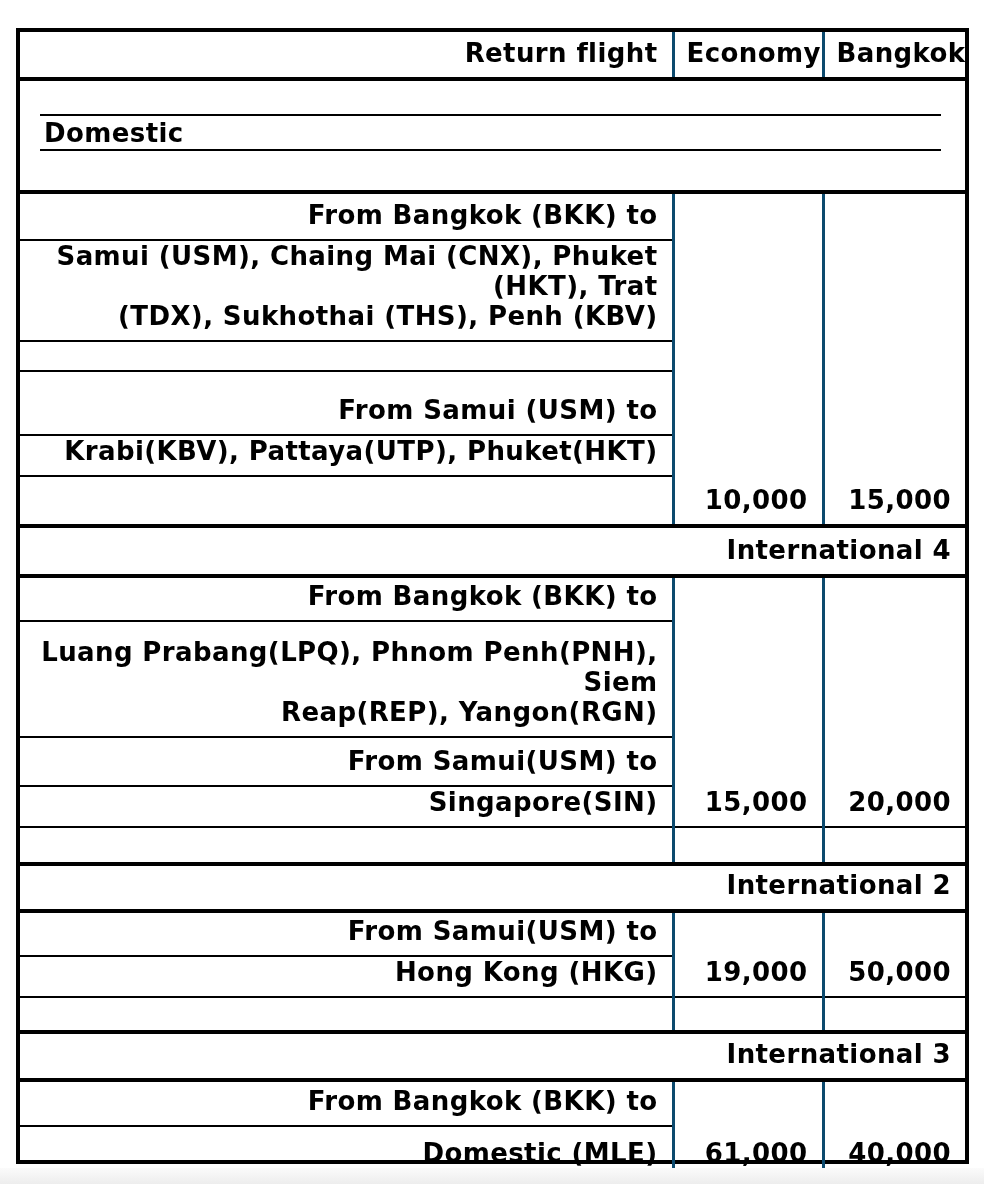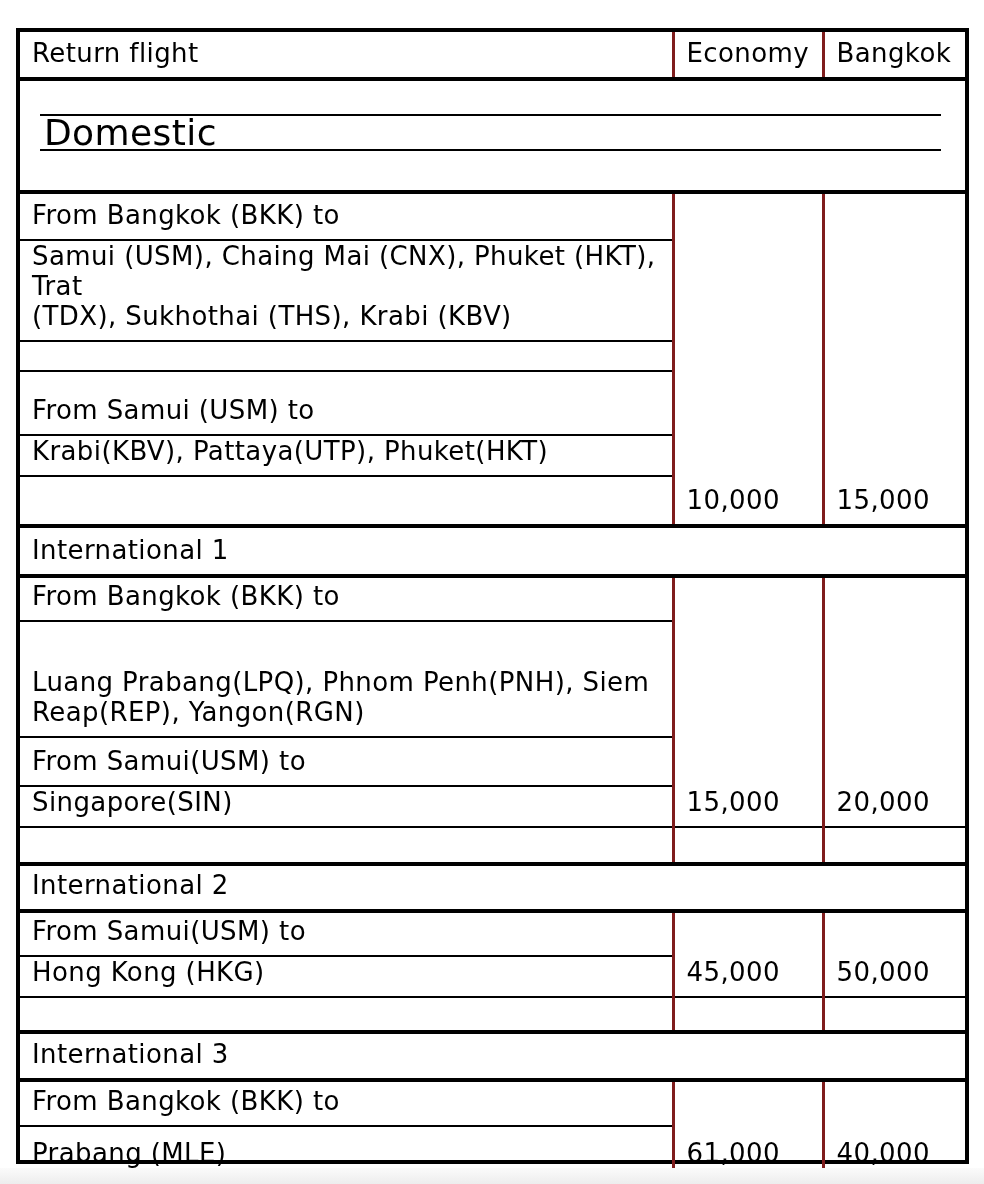--- a/index.html
+++ b/index.html
@@ -41,28 +41,29 @@
     width: 945px;
     height: 1128px;
   }
 
   table.award td {
     font-size: 26px;
     line-height: 30px;
     color: #000;
     letter-spacing: 0.4px;
     vertical-align: bottom;
-    text-align: left;
+    text-align: right;
     padding: 0 14px 9px 12px;
     overflow: hidden;
     white-space: pre-line;
-  }
-
-  
-  .bl { border-left: 3px solid #7f1d1d; }   
+    font-weight: bold;
+  }
+
+  
+  .bl { border-left: 3px solid #0c4a6e; }   
   .tk { border-top: 4px solid #000; }    
   .tn { border-top: 2px solid #000; }    
   .bk { border-bottom: 4px solid #000; } 
 
   
   td.hdr-num {
     text-align: center;
     padding: 0 0 7px 0;
   }
 
@@ -85,21 +86,21 @@
     margin: 0 10px 0 8px;
     height: 37px;
     box-sizing: border-box;
     border-top: 2px solid #000;
     border-bottom: 2px solid #000;
     display: flex;
     align-items: center;
   }
   .band-label {
     padding-left: 4px;
-    font-size: 36px;
+    font-size: 26px;
     letter-spacing: 0.4px;
     color: #000;
   }
 </style>
 </head>
 <body>
 
 <div class="table-wrap">
   <table class="award">
     <colgroup>
@@ -123,37 +124,37 @@
       </td>
     </tr>
 
     <tr style="height:48px">
       <td class="tk">From Bangkok (BKK) to</td>
       <td class="tk bl pts" rowspan="6">10,000</td>
       <td class="tk bl pts" rowspan="6">15,000</td>
     </tr>
     <tr style="height:97px">
       <td class="tn">Samui (USM), Chaing Mai (CNX), Phuket (HKT), Trat
-(TDX), Sukhothai (THS), Krabi (KBV)</td>
+(TDX), Sukhothai (THS), Penh (KBV)</td>
     </tr>
     <tr style="height:30px">
       <td class="tn"></td>
     </tr>
     <tr style="height:64px">
       <td class="tn">From Samui (USM) to</td>
     </tr>
     <tr style="height:40px">
       <td class="tn">Krabi(KBV), Pattaya(UTP), Phuket(HKT)</td>
     </tr>
     <tr style="height:50px">
       <td class="tn"></td>
     </tr>
 
     <tr style="height:50px">
-      <td colspan="3" class="tk bk lbl">International 1</td>
+      <td colspan="3" class="tk bk lbl">International 4</td>
     </tr>
 
     <tr style="height:45px">
       <td>From Bangkok (BKK) to</td>
       <td class="bl pts" rowspan="4">15,000</td>
       <td class="bl pts" rowspan="4">20,000</td>
     </tr>
     <tr style="height:116px">
       <td class="tn">Luang Prabang(LPQ), Phnom Penh(PNH), Siem
 Reap(REP), Yangon(RGN)</td>
@@ -170,21 +171,21 @@
       <td class="tn bl"></td>
       <td class="tn bl"></td>
     </tr>
 
     <tr style="height:47px">
       <td colspan="3" class="tk bk lbl">International 2</td>
     </tr>
 
     <tr style="height:45px">
       <td>From Samui(USM) to</td>
-      <td class="bl pts" rowspan="2">45,000</td>
+      <td class="bl pts" rowspan="2">19,000</td>
       <td class="bl pts" rowspan="2">50,000</td>
     </tr>
     <tr style="height:36px">
       <td class="tn">Hong Kong (HKG)</td>
     </tr>
 
     <tr style="height:35px">
       <td class="tn"></td>
       <td class="tn bl"></td>
       <td class="tn bl"></td>
@@ -193,19 +194,19 @@
     <tr style="height:48px">
       <td colspan="3" class="tk bk lbl">International 3</td>
     </tr>
 
     <tr style="height:46px">
       <td>From Bangkok (BKK) to</td>
       <td class="bl pts" rowspan="2">61,000</td>
       <td class="bl pts" rowspan="2">40,000</td>
     </tr>
     <tr style="height:51px">
-      <td class="tn">Prabang (MLE)</td>
+      <td class="tn">Domestic (MLE)</td>
     </tr>
   </tbody>
     </table>
 </div>
 
 <div class="bottom-strip"></div>
 
 </body></html>

